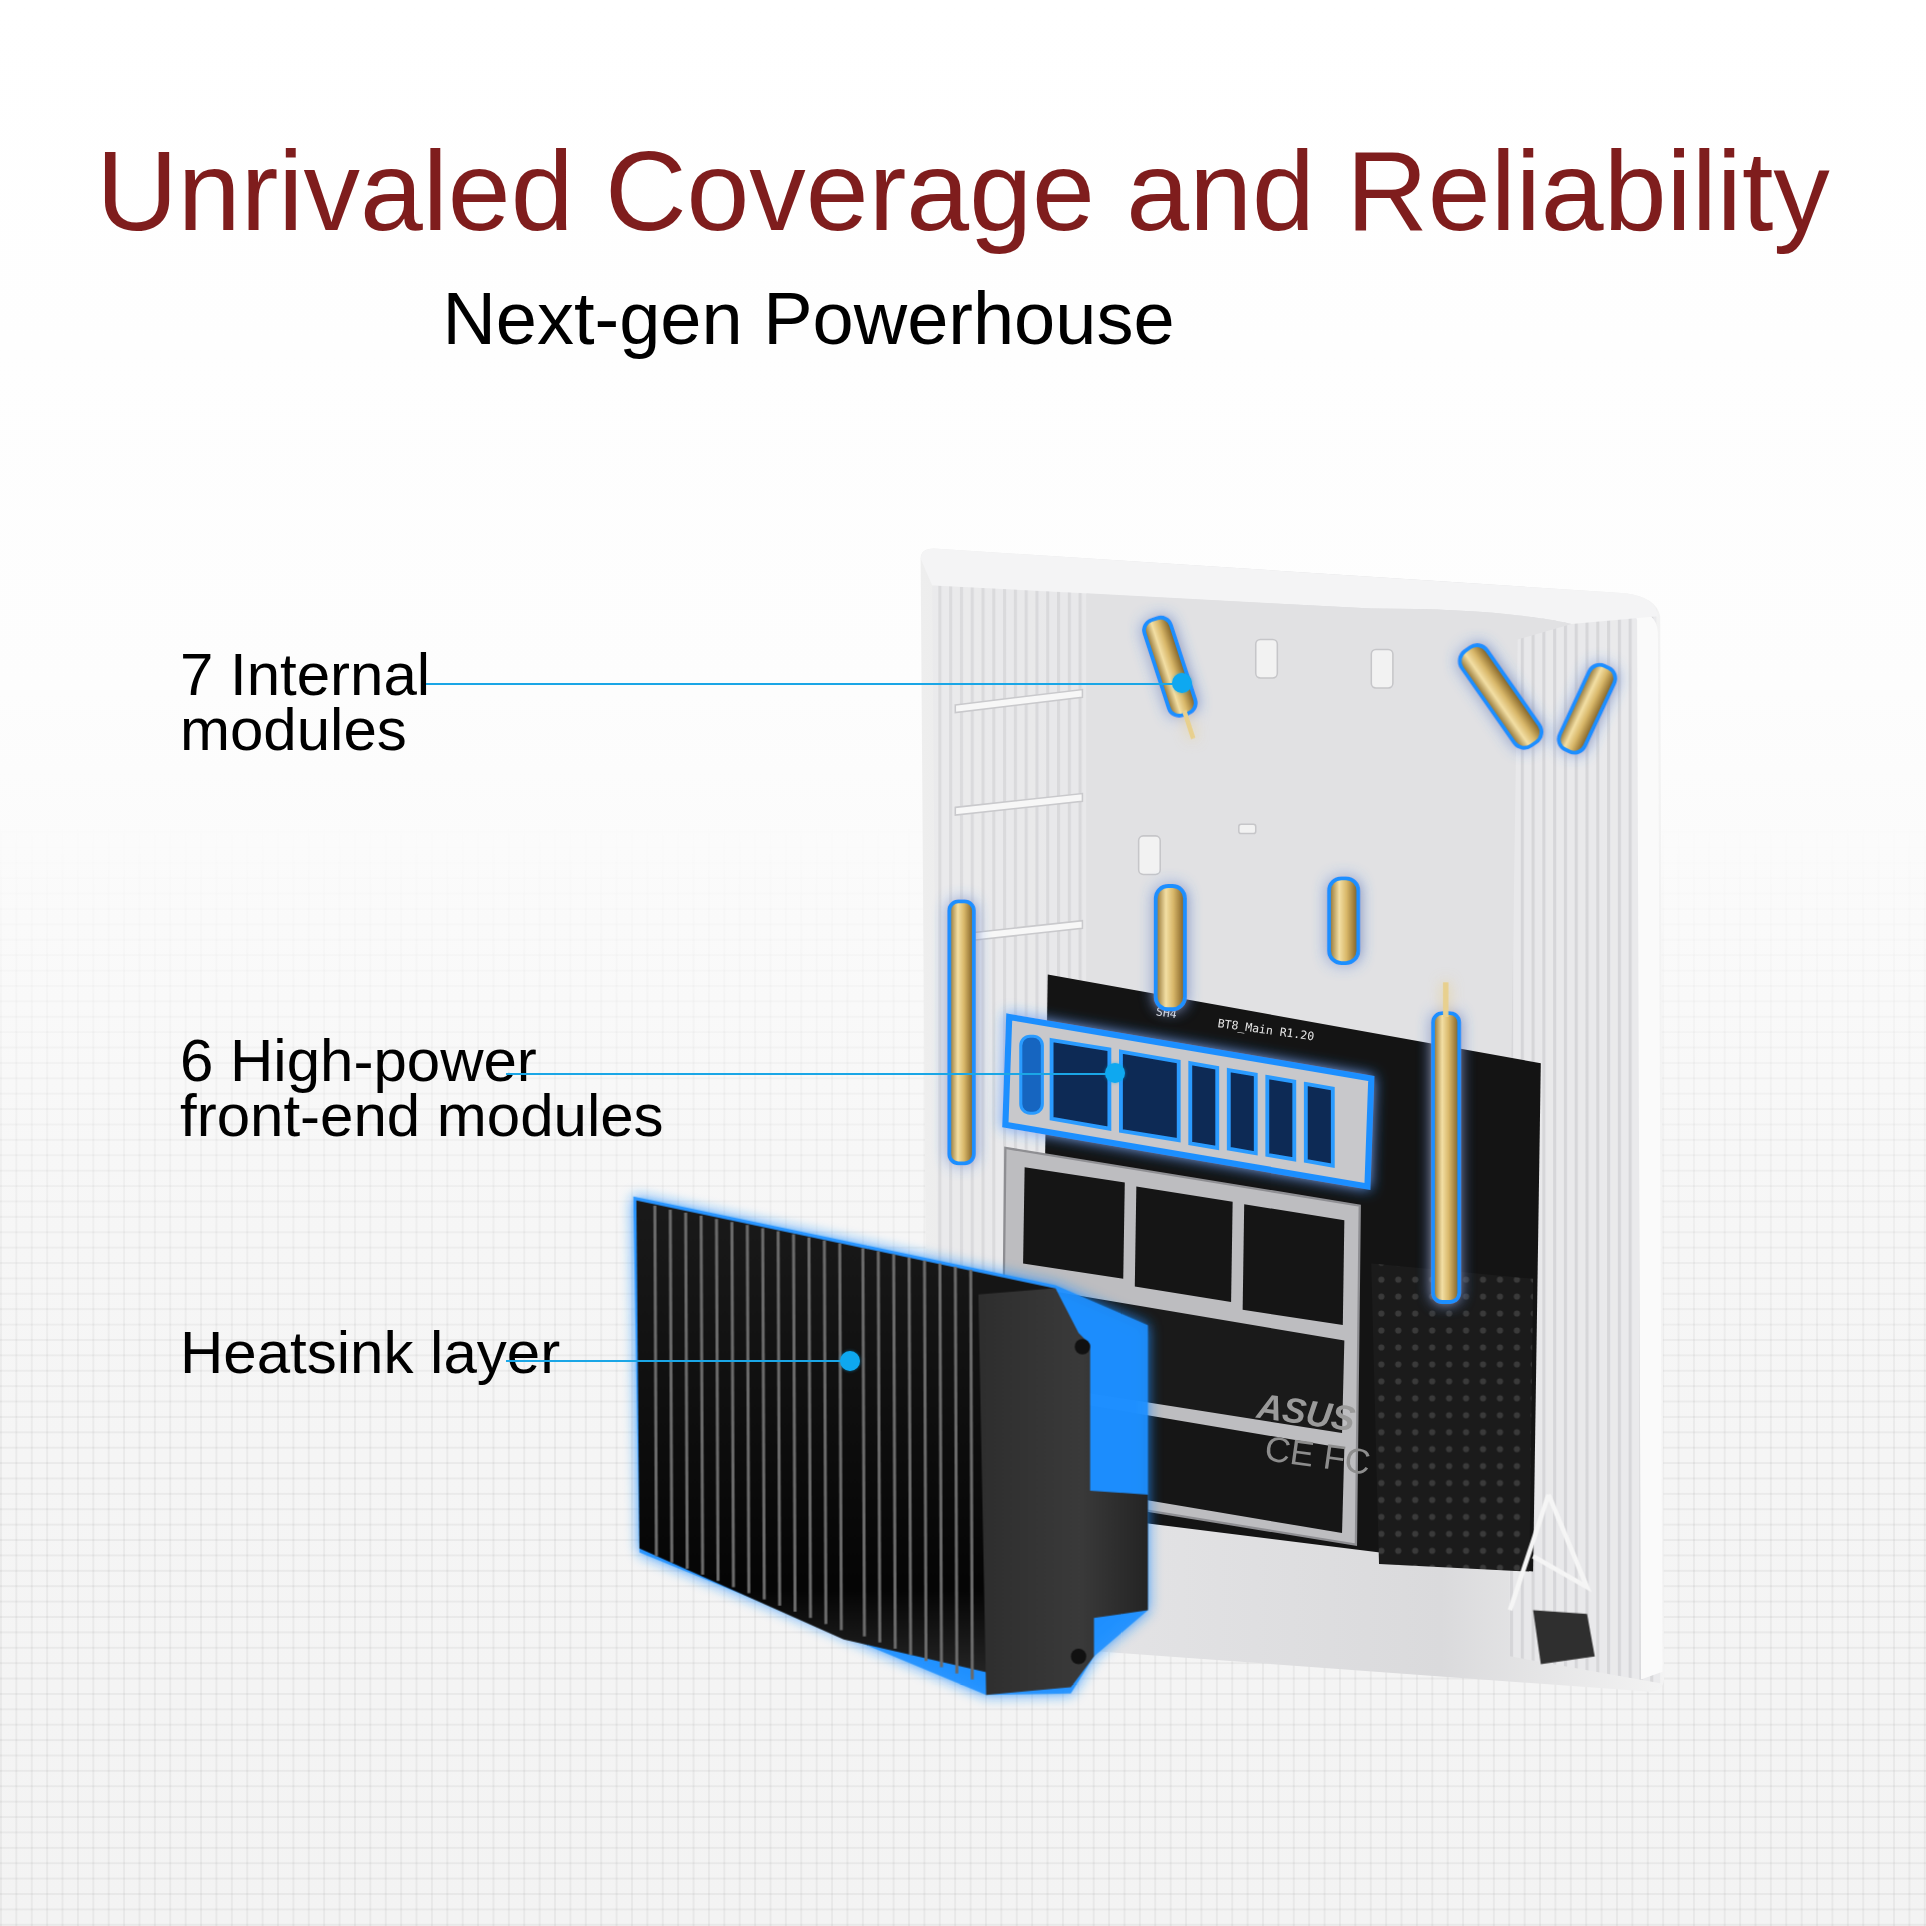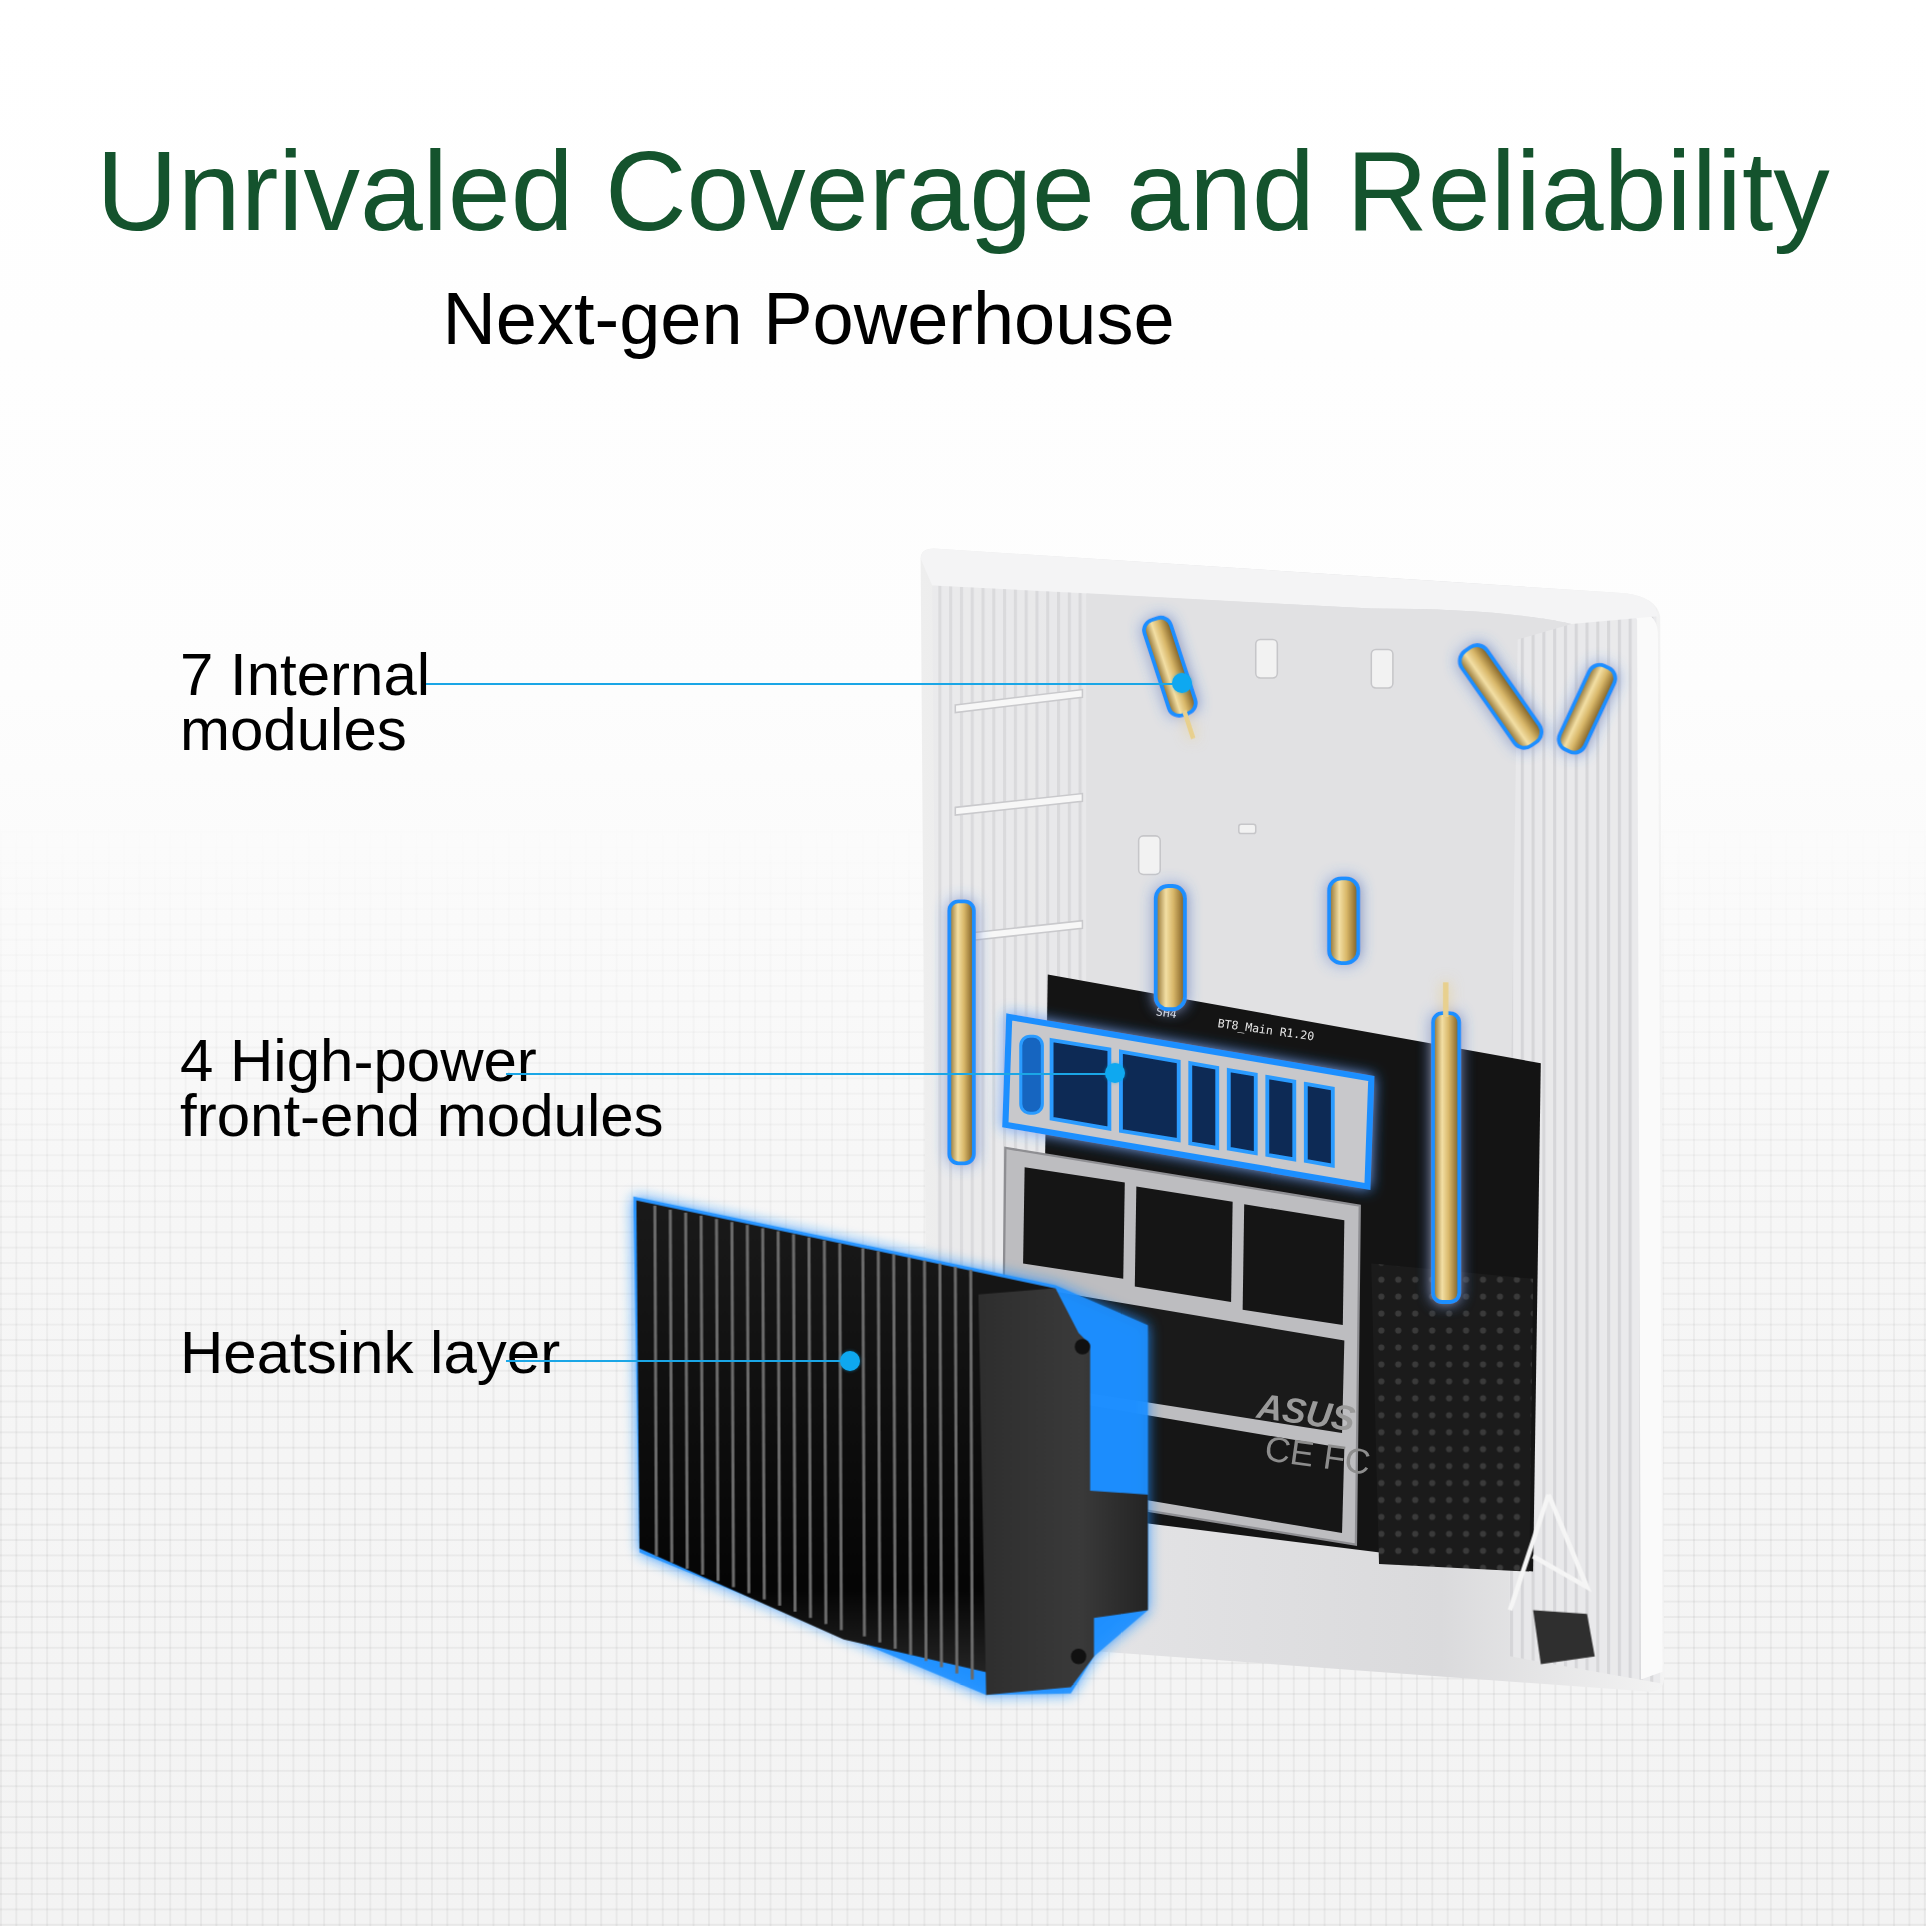--- a/index.html
+++ b/index.html
@@ -16,21 +16,21 @@
     position: absolute; left: 0; top: 0; width: 1926px; height: 1926px;
     background-image:
       linear-gradient(to right, rgba(0,0,0,0.045) 1.5px, transparent 1.5px),
       linear-gradient(to bottom, rgba(0,0,0,0.045) 1.5px, transparent 1.5px);
     background-size: 15.4px 15.4px;
     -webkit-mask-image: linear-gradient(to bottom, transparent 0px, transparent 809px, rgba(0,0,0,0.6) 1079px, #000 1464px);
     mask-image: linear-gradient(to bottom, transparent 0px, transparent 809px, rgba(0,0,0,0.6) 1079px, #000 1464px);
   }
   .title {
     position: absolute; left: 0; width: 1926px; top: 126px;
-    text-align: center; font-size: 113px; line-height: 131px; color: #14532d;
+    text-align: center; font-size: 113px; line-height: 131px; color: #7f1d1d;
     letter-spacing: 0px; white-space: nowrap;
   }
   .subtitle {
     position: absolute; left: 0; width: 1617px; top: 276px;
     text-align: center; font-size: 74px; line-height: 85px; color: #000;
     white-space: nowrap;
   }
   .callout-label {
     position: absolute; left: 180px; font-size: 60px; line-height: 55px; color: #000;
     white-space: nowrap;
@@ -211,21 +211,21 @@
 </svg>
 
 <div class="callout-label" style="top:647px;">
   <span>7 Internal</span>
   <span>modules</span>
 </div>
 <div class="leader" style="left:426px; top:683px; width:751px;"></div>
 <div class="dot" style="left:1172px; top:673px;"></div>
 
 <div class="callout-label" style="top:1033px;">
-  <span>4 High-power</span>
+  <span>6 High-power</span>
   <span>front-end modules</span>
 </div>
 <div class="leader" style="left:506px; top:1073px; width:601px;"></div>
 <div class="dot" style="left:1105px; top:1063px;"></div>
 
 <div class="callout-label" style="top:1325px;">
   <span>Heatsink layer</span>
 </div>
 <div class="leader" style="left:506px; top:1360px; width:339px;"></div>
 <div class="dot" style="left:840px; top:1351px;"></div>

